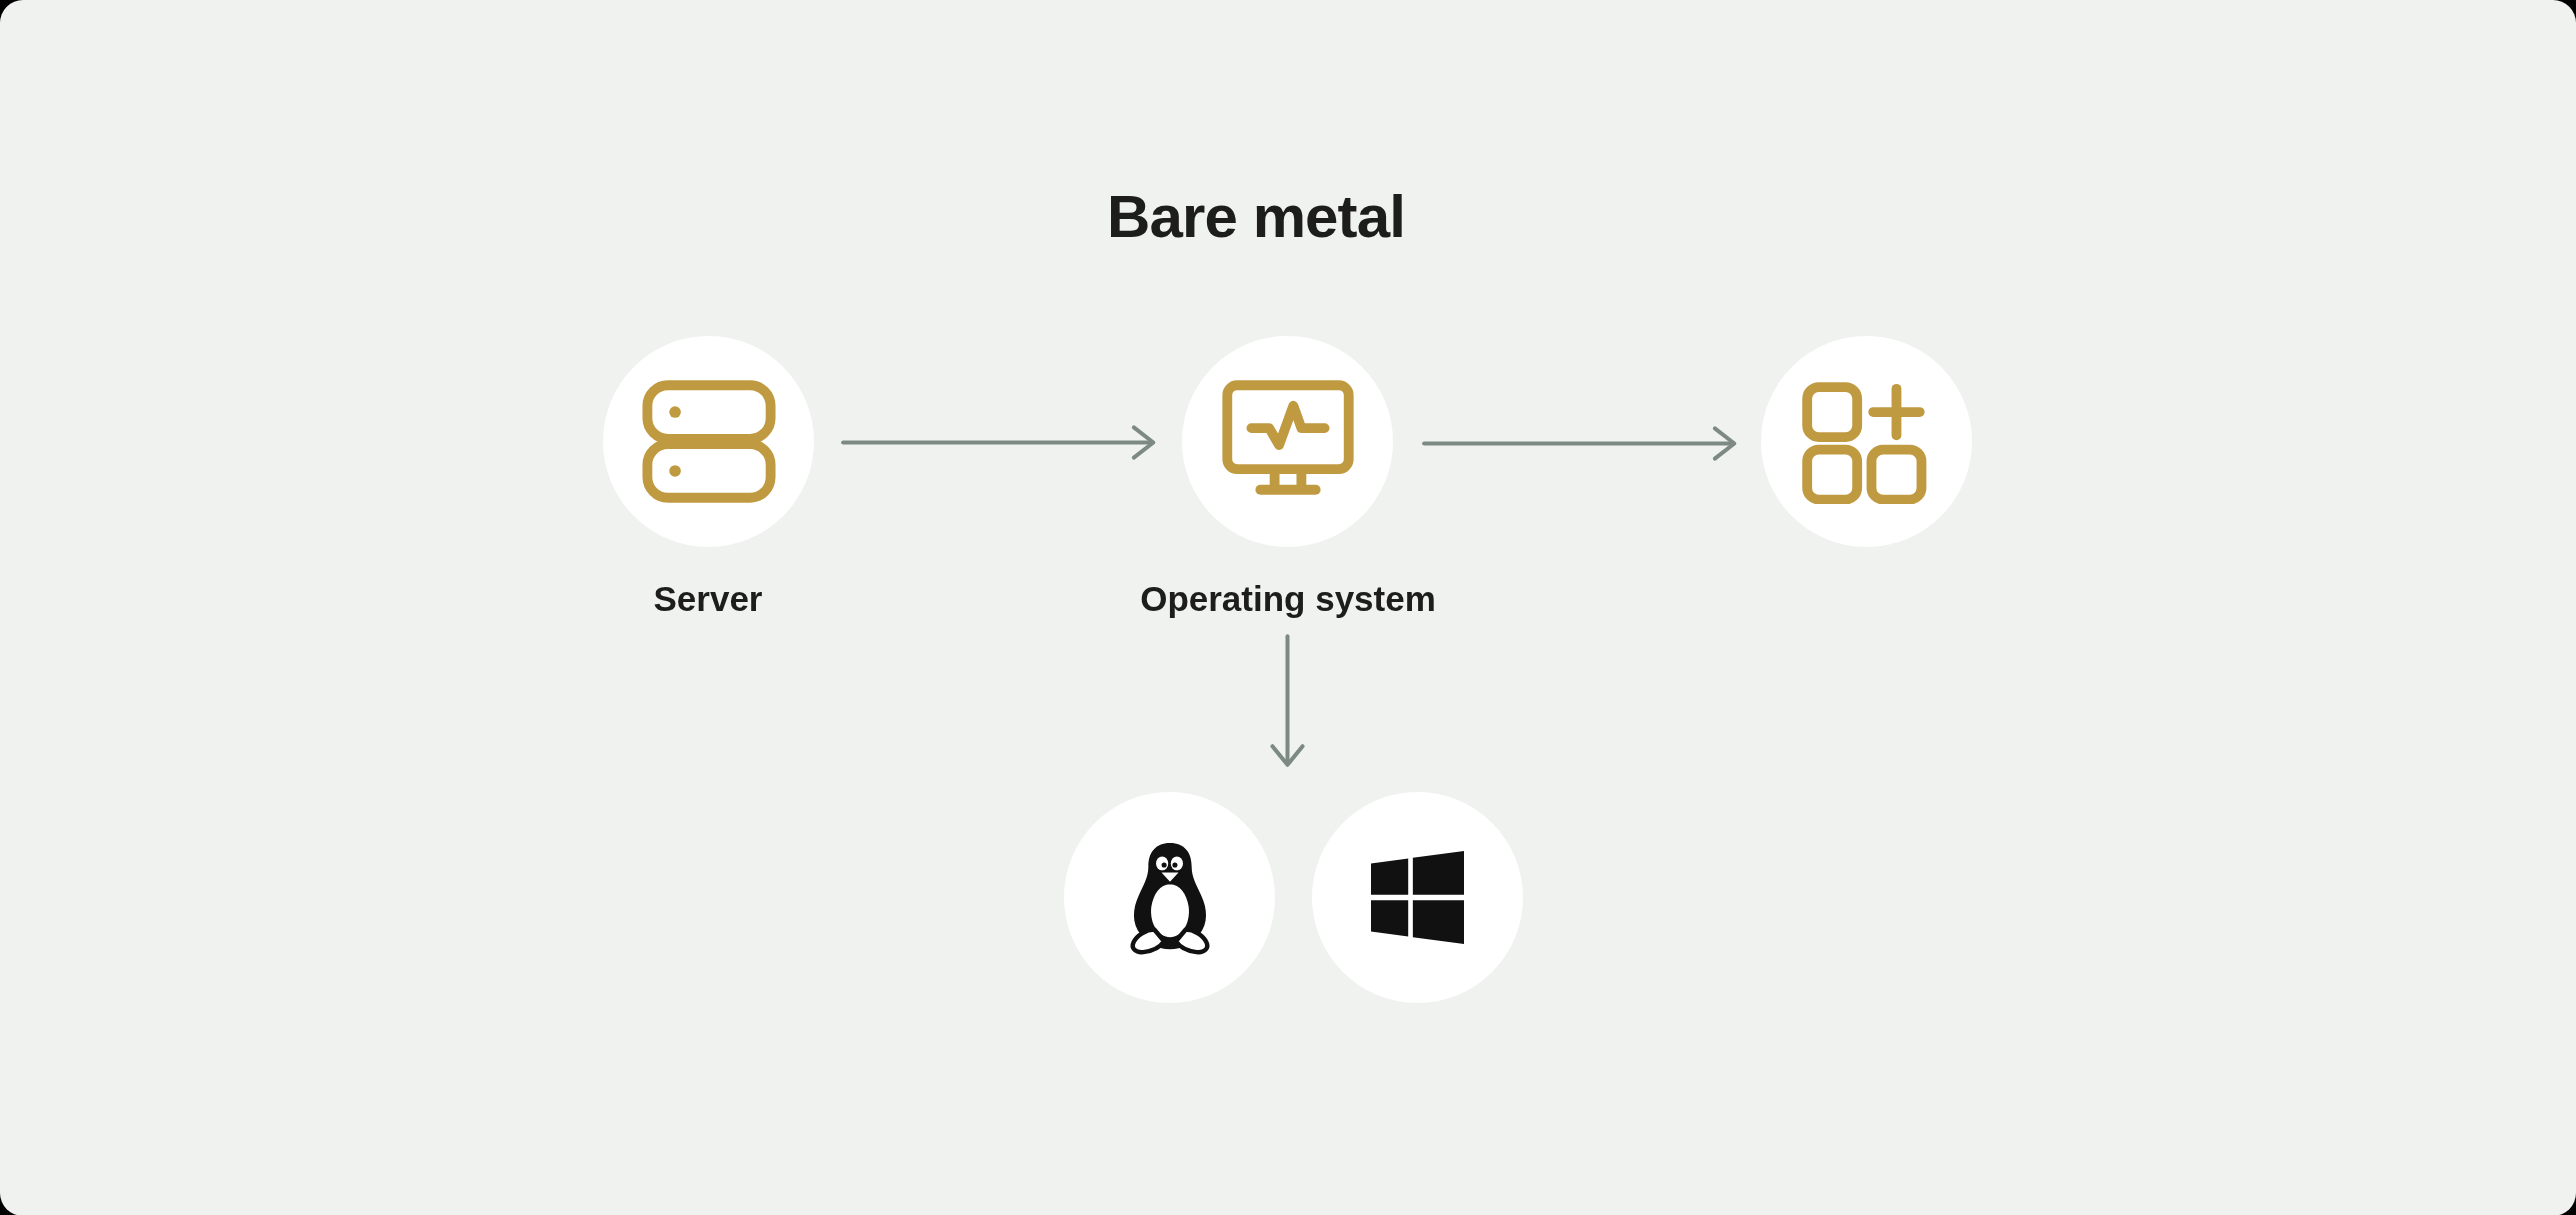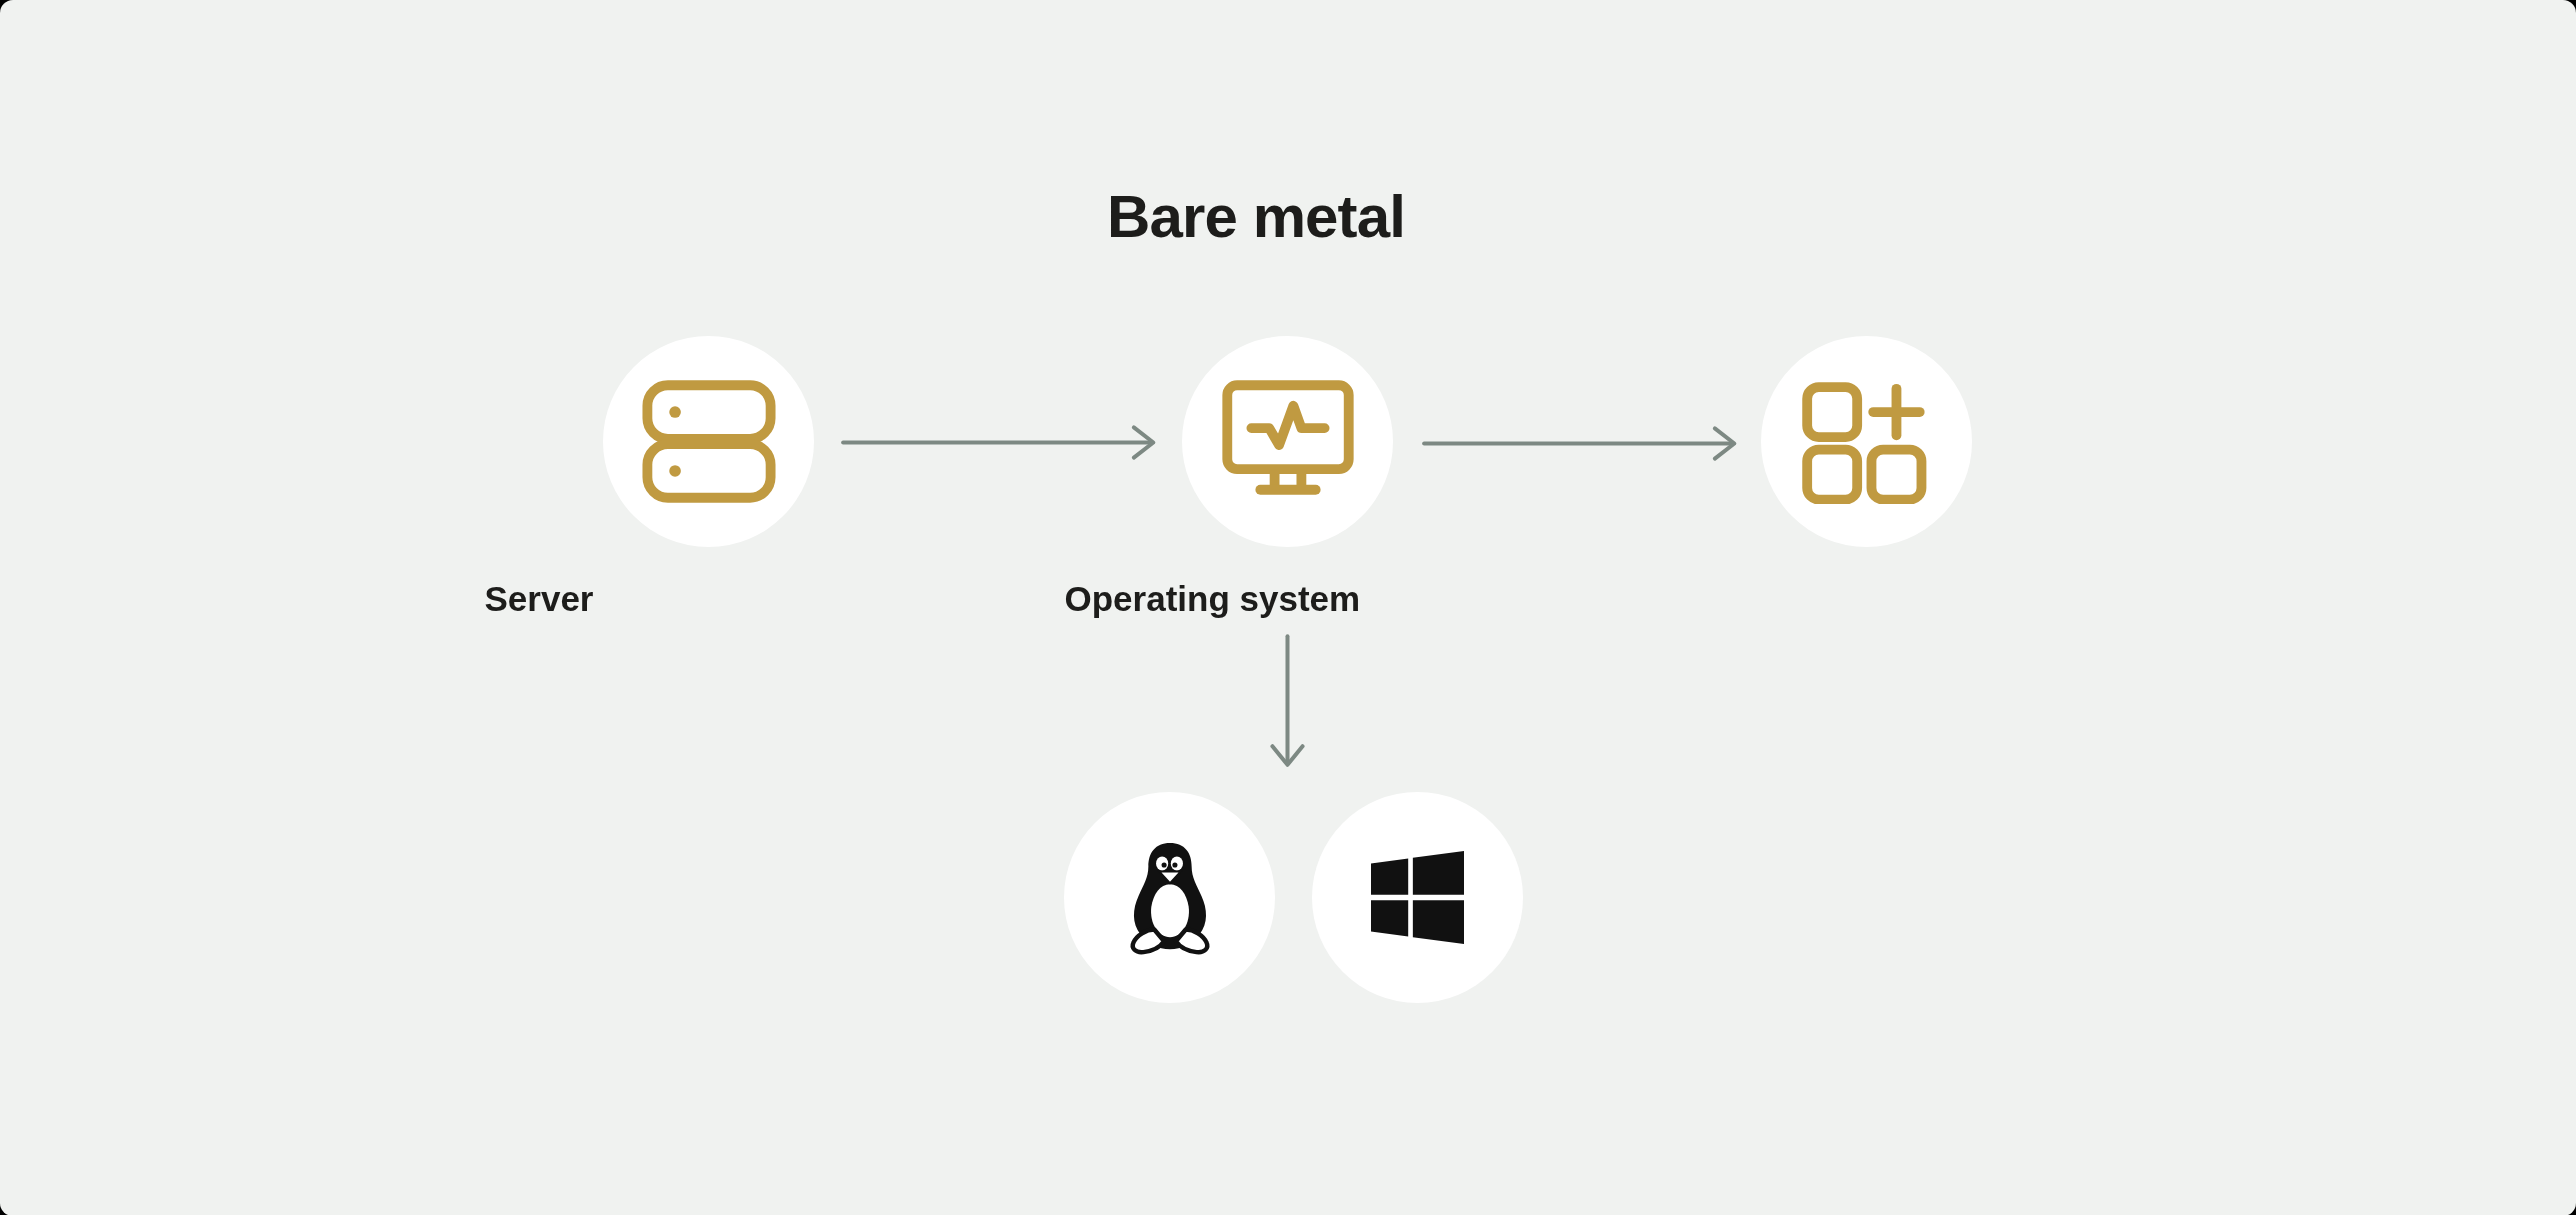--- a/index.html
+++ b/index.html
@@ -2,28 +2,28 @@
 <html style="--canvas-bg: #f0f2f0; --outer-bg: #000000; --circle-bg: #ffffff; --gold: #c09a41; --arrow: #7d8983; --text: #1d1d1b;font-size:14.3px"><head>
 <meta charset="utf-8">
 <style>
   :root{
     --canvas-bg:#f0f2f0; --outer-bg:#000000; --circle-bg:#ffffff;
     --gold:#c09a41; --arrow:#7d8983; --text:#1d1d1b;
   }
   *{margin:0;padding:0;box-sizing:border-box;}
   html,body{width:2576px;height:1216px;}
   body{background:var(--outer-bg);font-family:"Liberation Sans","DejaVu Sans",sans-serif;position:relative;}
-  .canvas{position:absolute;left:0;top:0;width:2576px;height:1216px;background:var(--canvas-bg);border-radius:13px;overflow:hidden;}
+  .canvas{position:absolute;left:0;top:0;width:2576px;height:1216px;background:var(--canvas-bg);border-radius:23px;overflow:hidden;}
   .title{position:absolute;left:1256px;top:182px;transform:translateX(-50%);
          font-size:60px;font-weight:700;color:var(--text);letter-spacing:-0.9px;white-space:nowrap;}
   .node-circle{position:absolute;width:211px;height:211px;border-radius:50%;background:var(--circle-bg);
                display:flex;align-items:center;justify-content:center;}
   .node-circle svg{display:block;}
   .gold-icon{color:var(--gold);}
-  .node-label{position:absolute;width:447px;text-align:left;transform:translateX(-50%);
+  .node-label{position:absolute;width:447px;text-align:center;transform:translateX(-50%);
               font-size:35px;font-weight:700;color:var(--text);white-space:nowrap;}
   .arrow-svg{position:absolute;color:var(--arrow);}
   .mono-icon{color:#111111;}
 </style>
 </head>
 <body>
 
 <div class="canvas">
 
   <div class="title">Bare metal</div>

